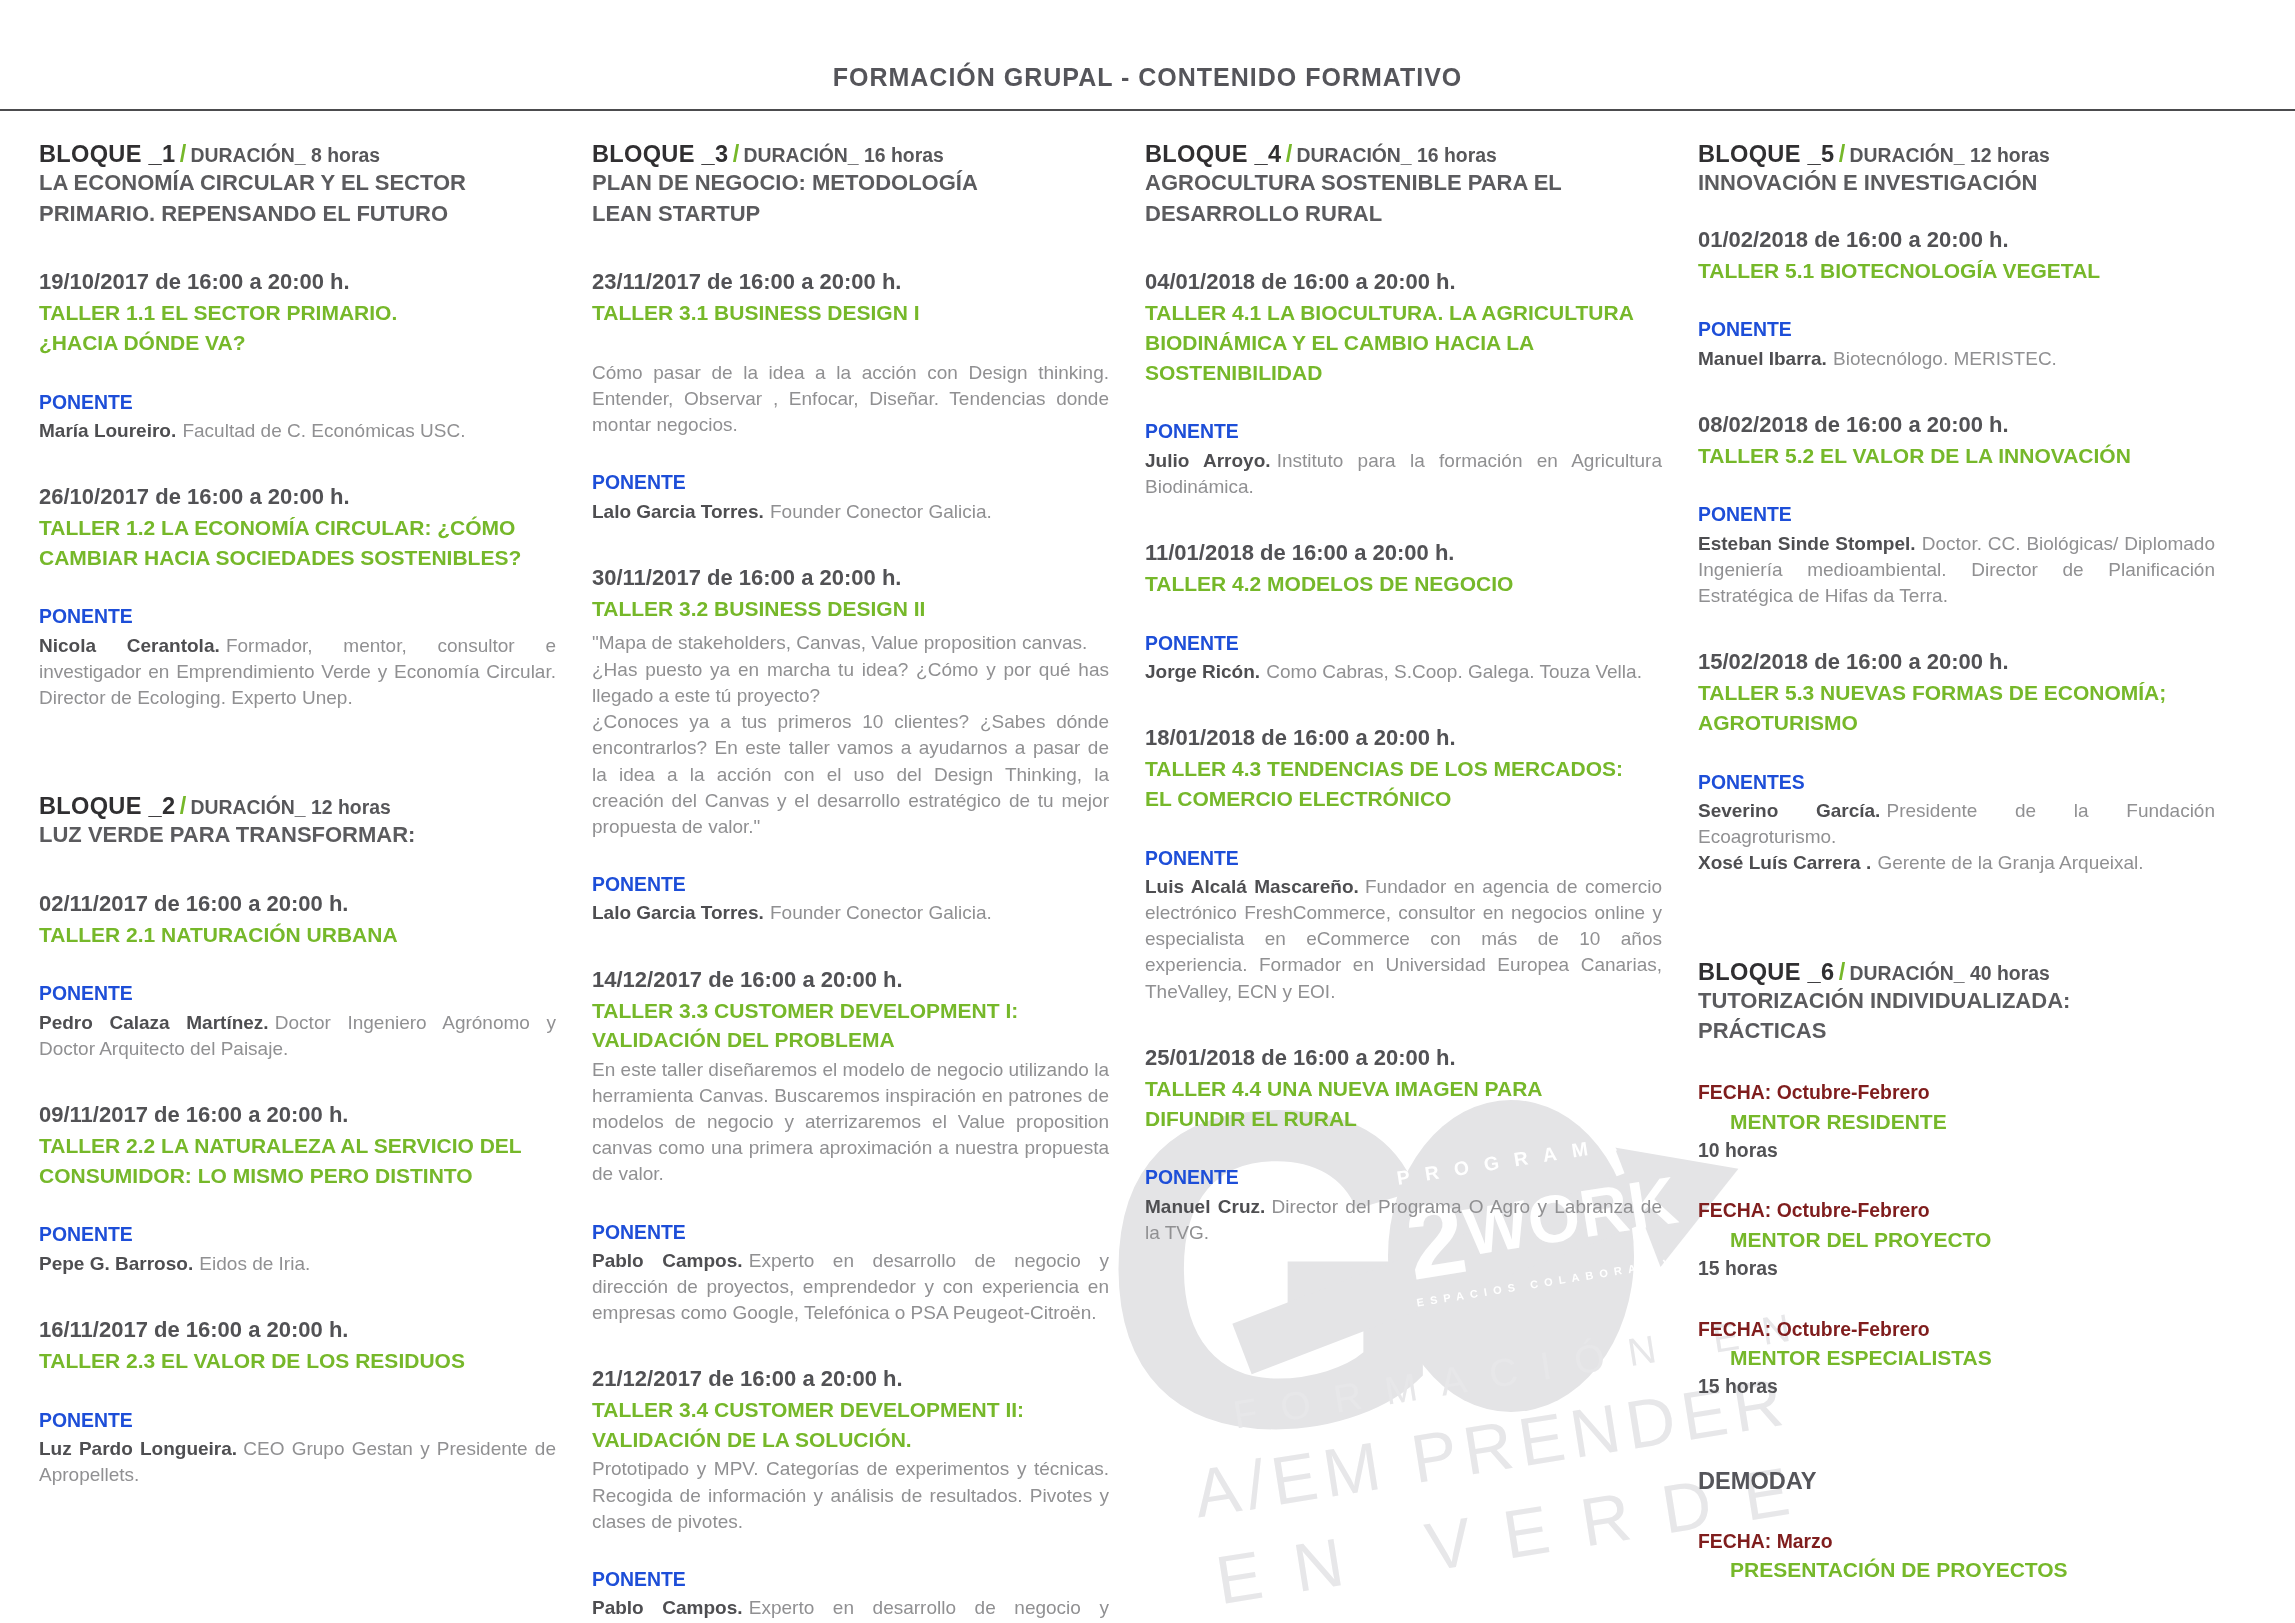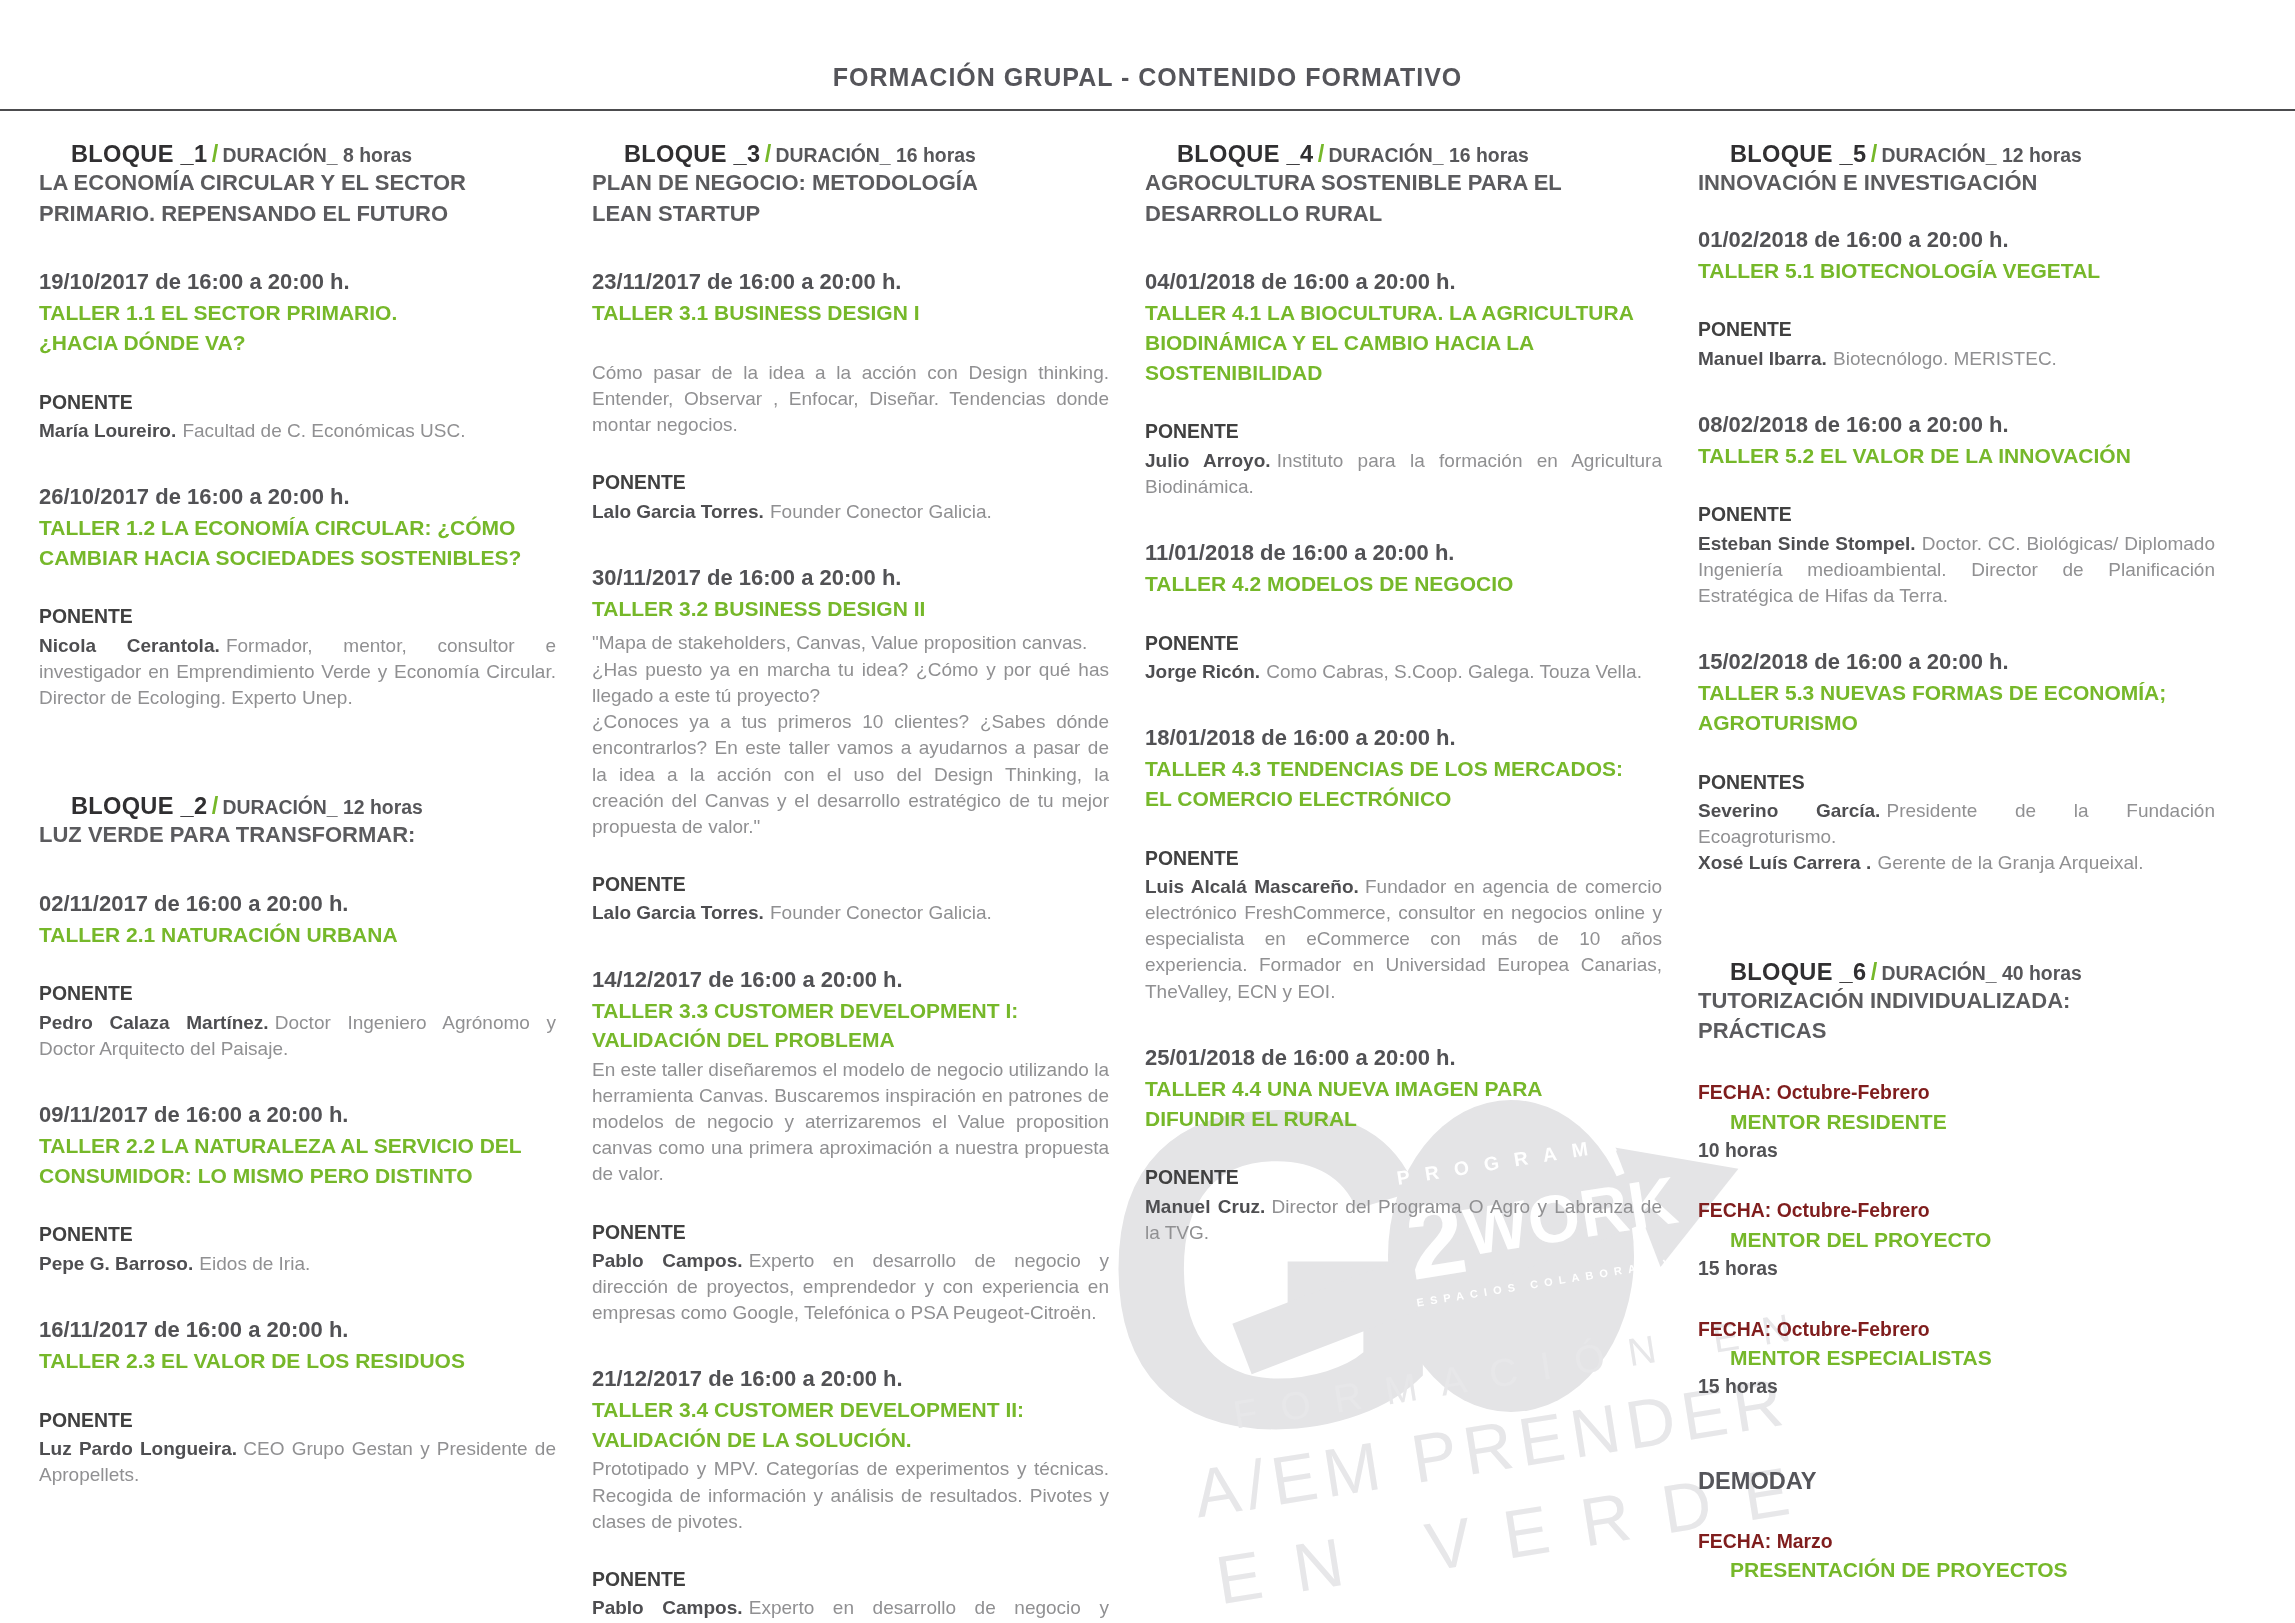--- a/index.html
+++ b/index.html
@@ -19,35 +19,35 @@
   .rule { margin-top:16.7px; width:100%; height:2.1px; background:#4c4c4e; }
 
   
   .cols {
     position:relative; z-index:2;
     display:flex; gap:36px;
     margin:30.5px 28px 0 39px;
   }
   .col { flex:0 0 517px; max-width:517px; }
 
-  .bloque-top { white-space:nowrap;margin-left:32px; }
+  .bloque-top { white-space:nowrap; }
   .b-label  { font-size:23.6px; font-weight:700; color:#302f31; letter-spacing:0.3px; }
   .b-slash  { font-size:23.6px; font-weight:700; color:#76b82a; padding:0 4.2px; }
   .b-duration { font-size:19.4px; font-weight:700; color:#57575a; }
   .b-title { font-size:22px; font-weight:700; color:#5b5b5e; line-height:1.38; }
   .bloque.gapped { margin-top:82px; }
 
   .session { margin-top:37px; }
   .s-date  { font-size:22px; font-weight:700; color:#525255; line-height:1.45; }
   .s-taller{ font-size:21px; font-weight:700; color:#76b82a; line-height:1.42; }
 
   .desc { font-size:19px; color:#909092; line-height:1.38; text-align:justify; margin-top:7px; }
   .desc.gap { margin-top:32px; }
 
-  .p-label { margin-top:33px; font-size:19.4px; font-weight:700; color:#404040; }
+  .p-label { margin-top:33px; font-size:19.4px; font-weight:700; color:#1d4ed8; }
   .speaker { margin-top:4.2px; font-size:19px; color:#909092; line-height:1.38; text-align:justify; }
   .speaker .name { font-weight:700; color:#4e4e51; margin-right:6.2px; }
 
   .mentor { margin-top:32px; }
   .m-fecha { font-size:19.4px; font-weight:700; color:#7f1d1d; line-height:1.45; }
   .m-name  { font-size:21px; font-weight:700; color:#76b82a; line-height:1.42;margin-left:32px; }
   .m-hours { font-size:19.4px; font-weight:700; color:#525255; line-height:1.45; }
   .demoday { margin-top:67px; font-size:23.6px; font-weight:700; color:#55555a; }
 
   

